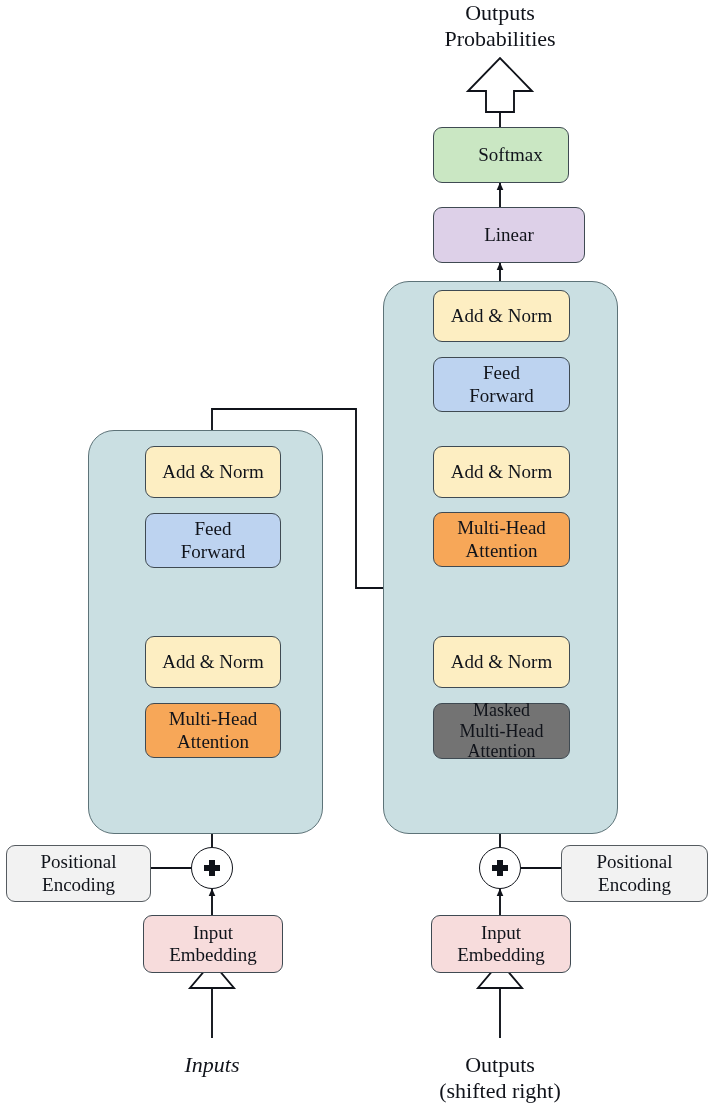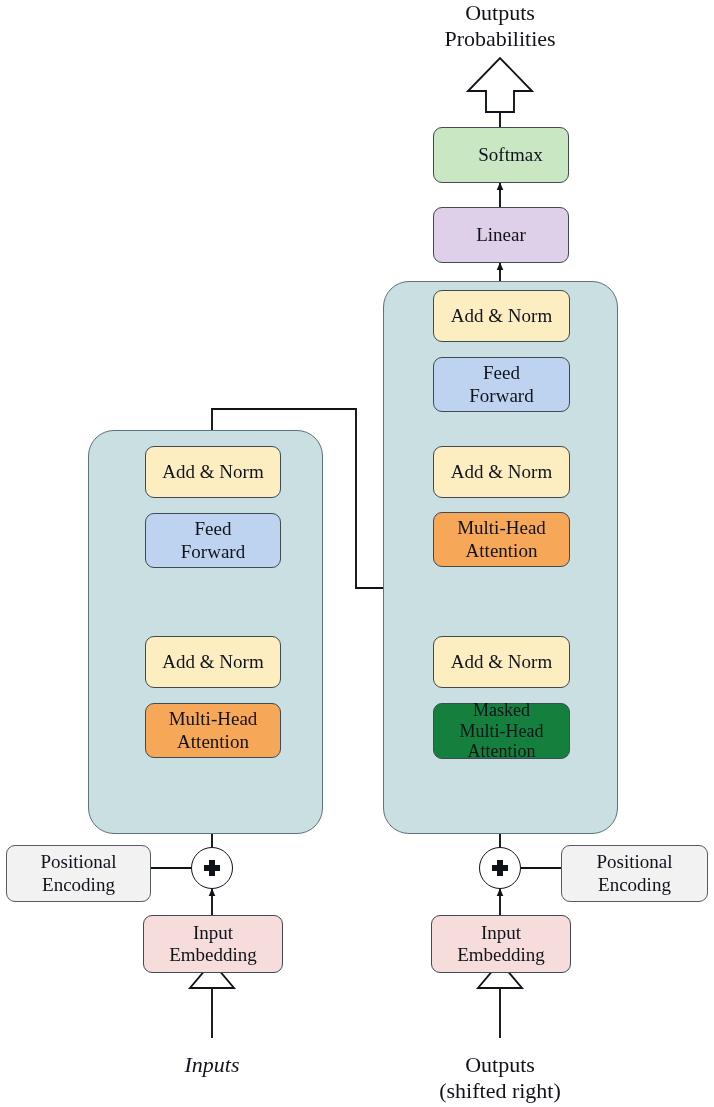--- a/index.html
+++ b/index.html
@@ -155,37 +155,37 @@
       <path d="M500,127 L500,112"></path>
       <path d="M486,112 L486,91 L468,91 L500,58 L532,91 L514,91 L514,112 Z" fill="#ffffff" stroke="#10131a" stroke-width="1.9"></path>
     </g>
   </svg>
 
   <div class="caption" style="left:370px; top:0px; width:260px;">Outputs
 Probabilities</div>
 
   <div class="node" style="left:433px; top:127px; width:136px; height:56px; background:#cae7c3;padding-left:19px;">Softmax</div>
 
-  <div class="node" style="left:433px; top:207px; width:136px; height:56px; background:#ddd0e8;">Linear</div>
+  <div class="node" style="left:433px; top:207px; width:152px; height:56px; background:#ddd0e8;">Linear</div>
 
   <div class="stack" style="left:383px; top:281px; width:235px; height:553px;"></div>
 
   <div class="node" style="left:433px; top:290px; width:137px; height:52px; background:#fdeec2;">Add &amp; Norm</div>
 
   <div class="node" style="left:433px; top:357px; width:137px; height:55px; background:#bdd3f0;">Feed
 Forward</div>
 
   <div class="node" style="left:433px; top:446px; width:137px; height:52px; background:#fdeec2;">Add &amp; Norm</div>
 
   <div class="node" style="left:433px; top:512px; width:137px; height:55px; background:#f7a758;">Multi-Head
 Attention</div>
 
   <div class="node" style="left:433px; top:636px; width:137px; height:52px; background:#fdeec2;">Add &amp; Norm</div>
 
-  <div class="node" style="left:433px; top:703px; width:137px; height:56px; background:#15803d; font-size:18px;">Masked
+  <div class="node" style="left:433px; top:703px; width:137px; height:56px; background:#737373; font-size:18px;">Masked
 Multi-Head
 Attention</div>
 
   <div class="stack" style="left:88px; top:430px; width:235px; height:404px;"></div>
 
   <div class="node" style="left:145px; top:446px; width:136px; height:52px; background:#fdeec2;">Add &amp; Norm</div>
 
   <div class="node" style="left:145px; top:513px; width:136px; height:55px; background:#bdd3f0;">Feed
 Forward</div>
 

